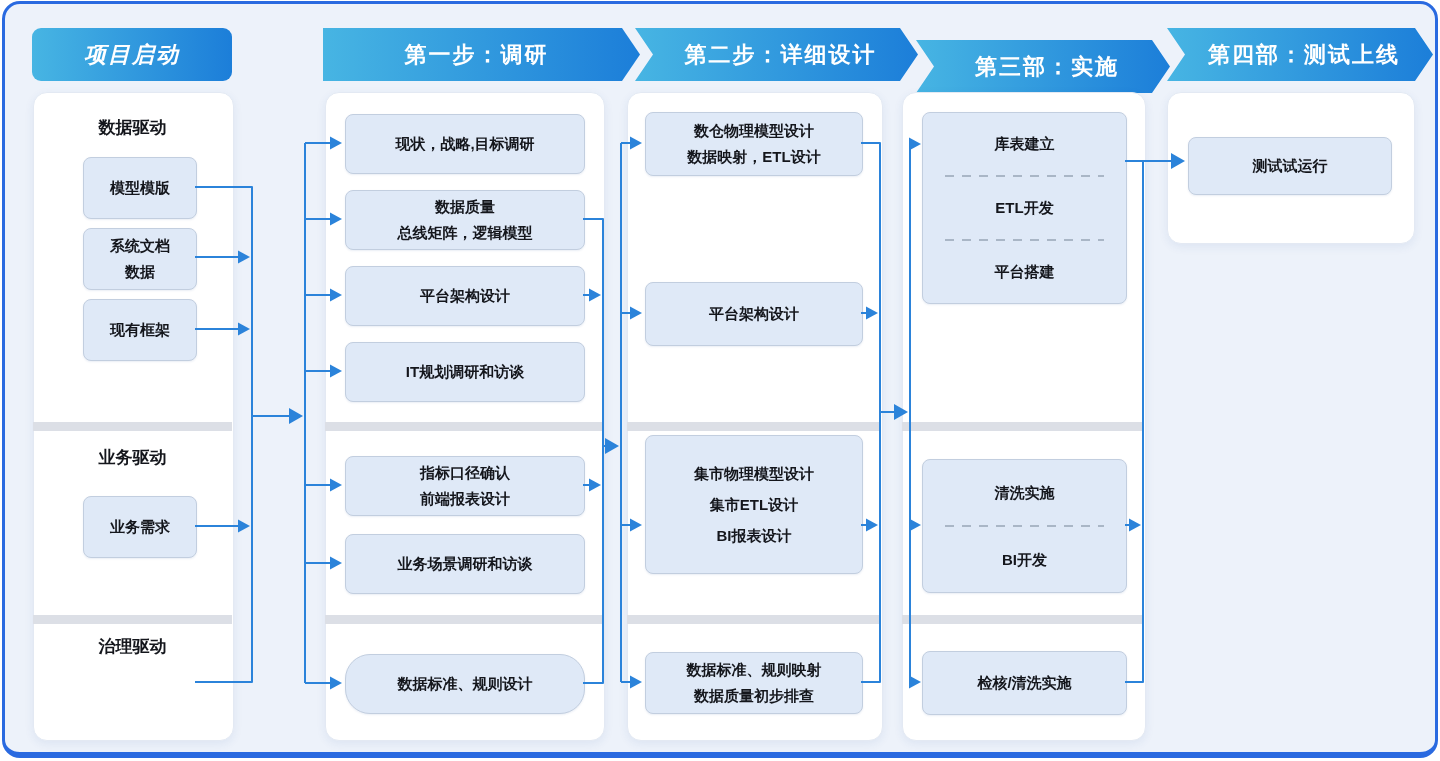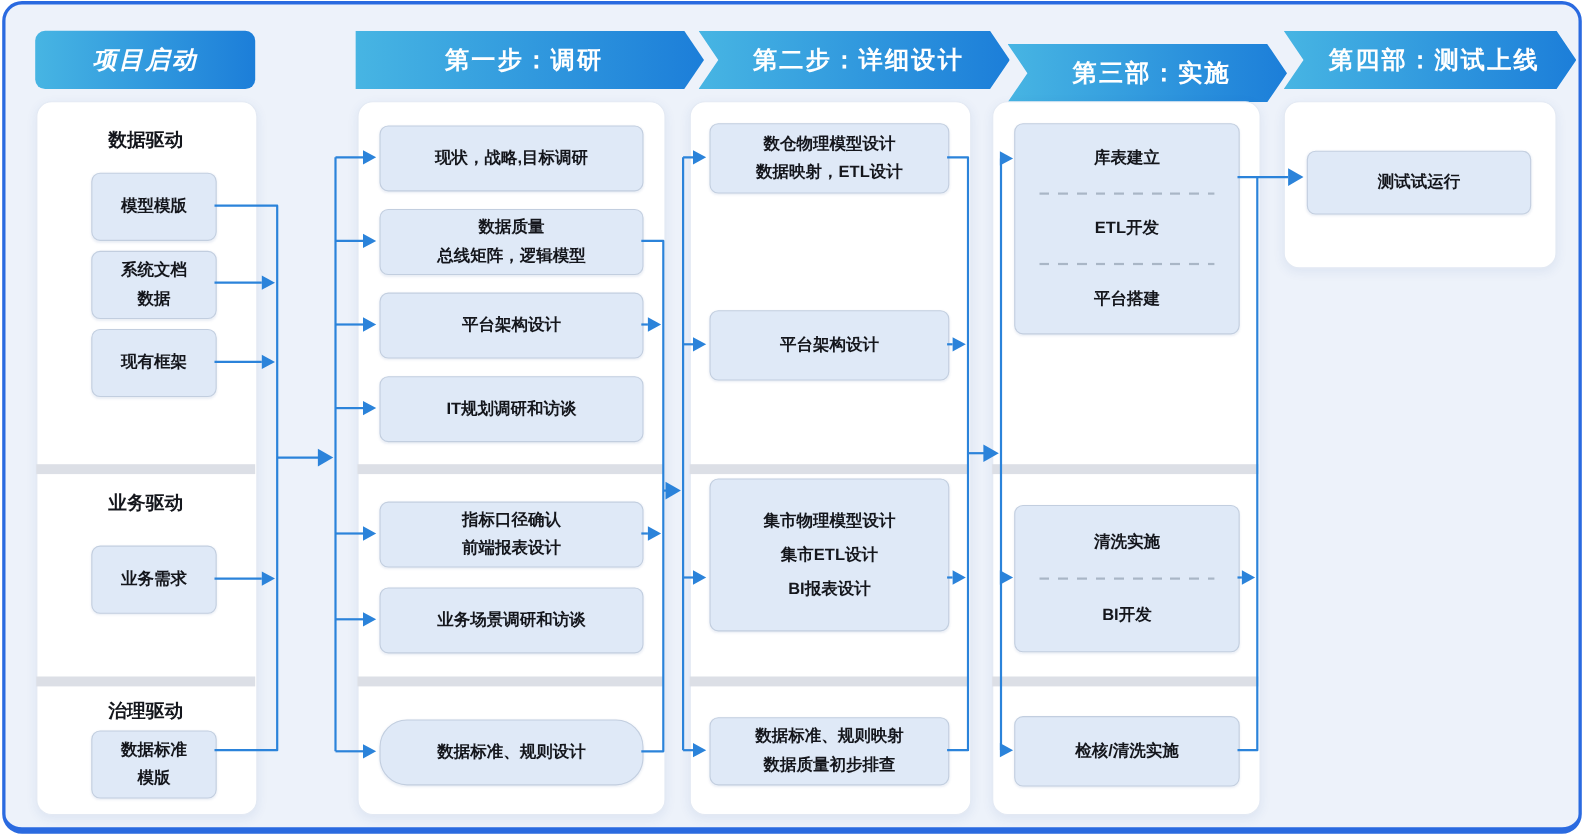--- a/index.html
+++ b/index.html
@@ -78,24 +78,20 @@
   </div>
   <div class="node" style="left:78px;top:224px;width:112px;height:60px;">
     <div>系统文档</div>
     <div>数据</div>
   </div>
   <div class="node" style="left:78px;top:295px;width:112px;height:60px;justify-content:center;">
     <div>现有框架</div>
   </div>
   <div class="node" style="left:78px;top:492px;width:112px;height:60px;">
     <div>业务需求</div>
-  </div>
-  <div class="node" style="left:78px;top:660px;width:112px;height:60px;">
-    <div>数据标准</div>
-    <div>模版</div>
   </div>
 
   <div class="node" style="left:340px;top:110px;width:238px;height:58px;">
     <div>现状，战略,目标调研</div>
   </div>
   <div class="node" style="left:340px;top:186px;width:238px;height:58px;">
     <div>数据质量</div>
     <div>总线矩阵，逻辑模型</div>
   </div>
   <div class="node" style="left:340px;top:262px;width:238px;height:58px;">

